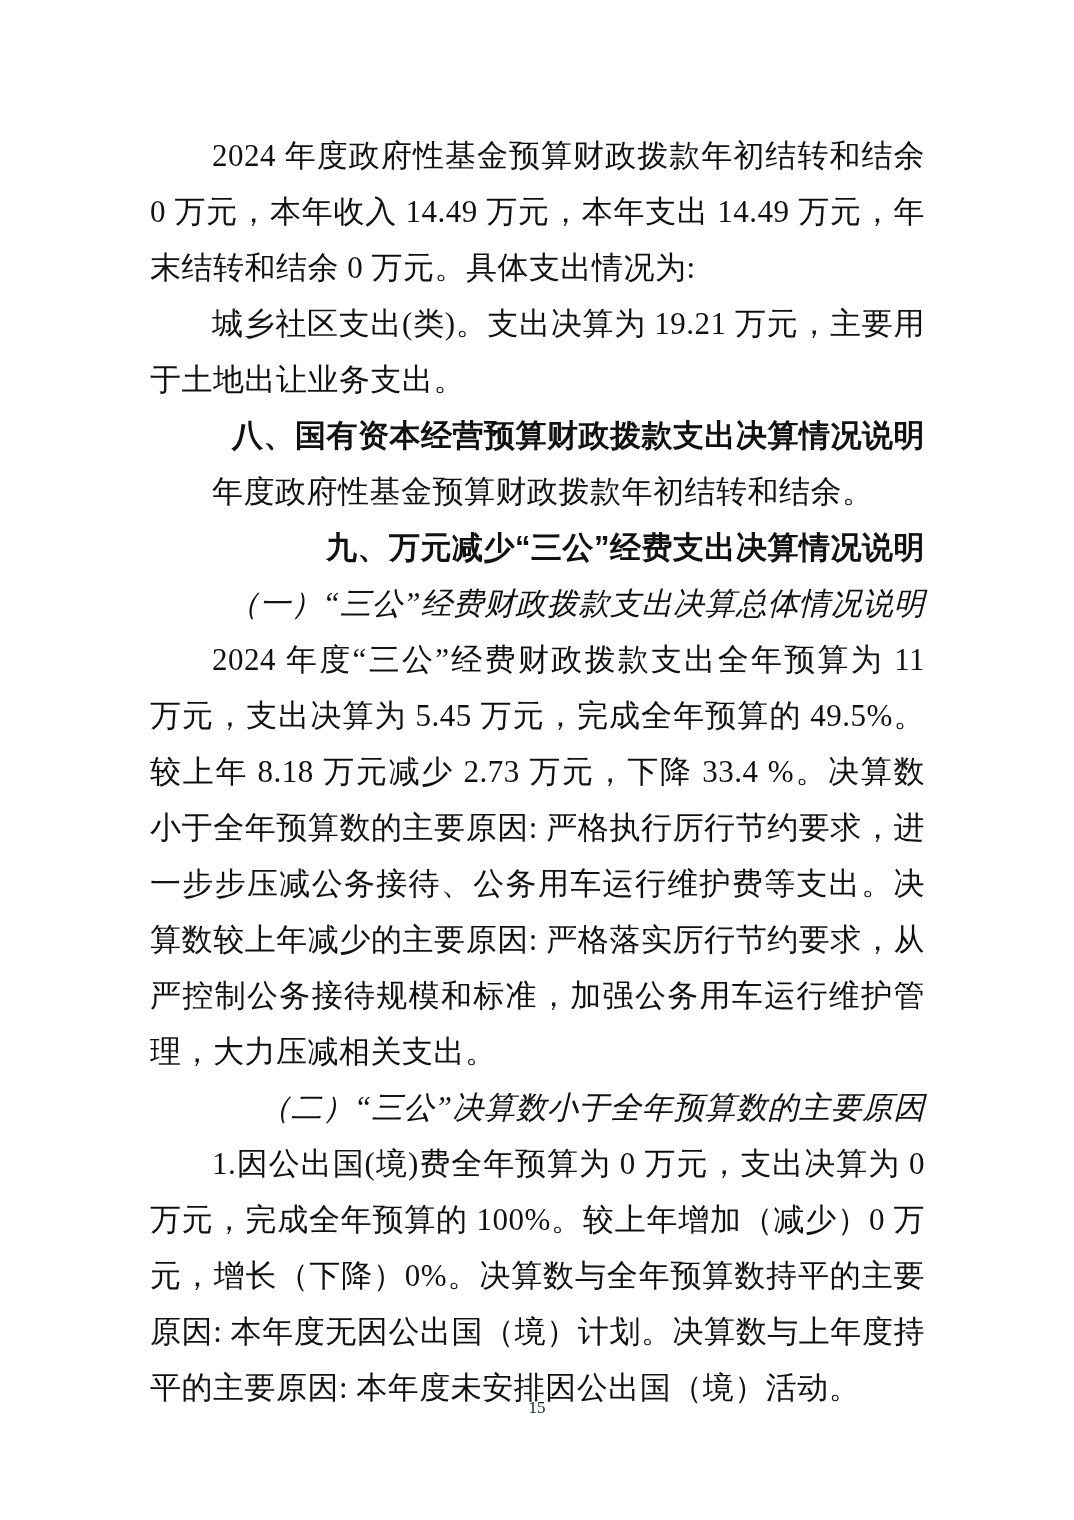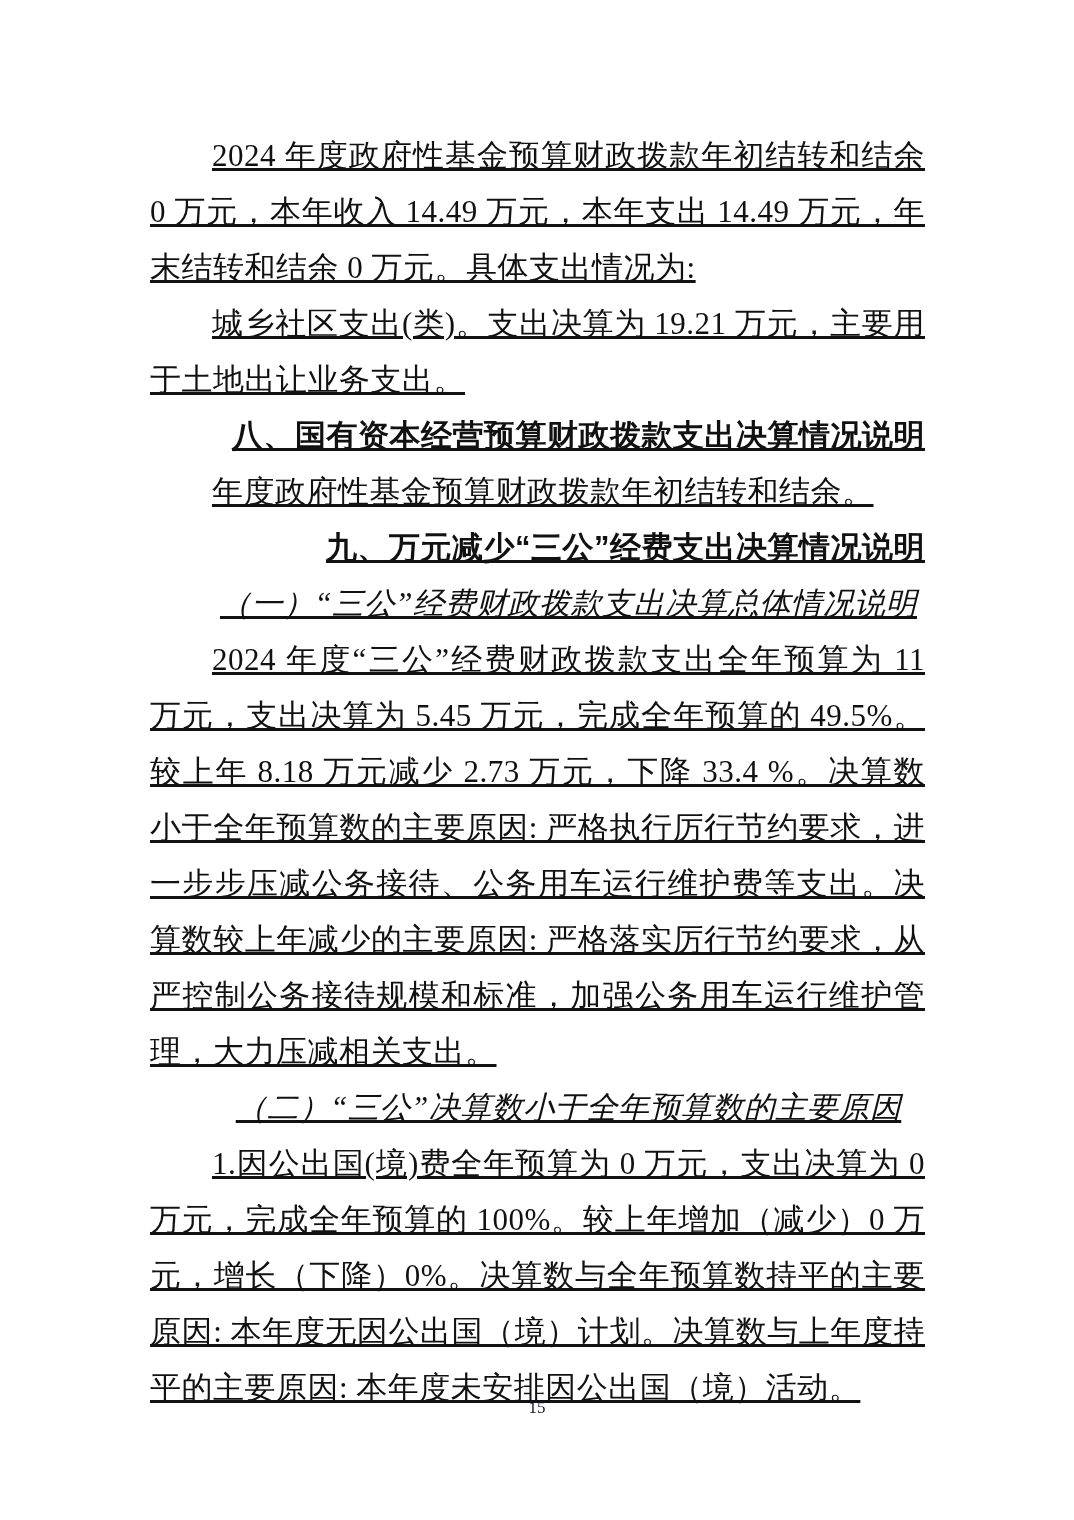--- a/index.html
+++ b/index.html
@@ -14,21 +14,20 @@
     background: #ffffff;
     overflow: hidden;
     font-family: "Liberation Serif", "DejaVu Serif", serif;
     color: #111111;
   }
   .content {
     position: absolute;
     top: 128px;
     left: 150px;
     width: 775px;
-    text-decoration: underline;
   }
   .content p {
     margin: 0;
     padding: 0;
     font-size: 31px;
     line-height: 56px;
     text-indent: 2em;
     text-align: justify;
     letter-spacing: 0.5px;
     word-break: break-all;
@@ -38,21 +37,21 @@
     font-weight: normal;
   }
   .content p.heading-para {
     font-family: "Liberation Sans", "DejaVu Sans", sans-serif;
     font-weight: bold;
     text-align: right;
   }
   .content p.kaiti-para {
     font-family: "Liberation Serif", "DejaVu Serif", serif;
     font-style: italic;
-    text-align: center;
+    text-align: right;
   }
   .page-footer {
     position: absolute;
     left: 0;
     width: 100%;
     top: 1398px;
     text-align: center;
     font-size: 17px;
     font-family: "Liberation Serif", "DejaVu Serif", serif;
     color: #0f172a;

